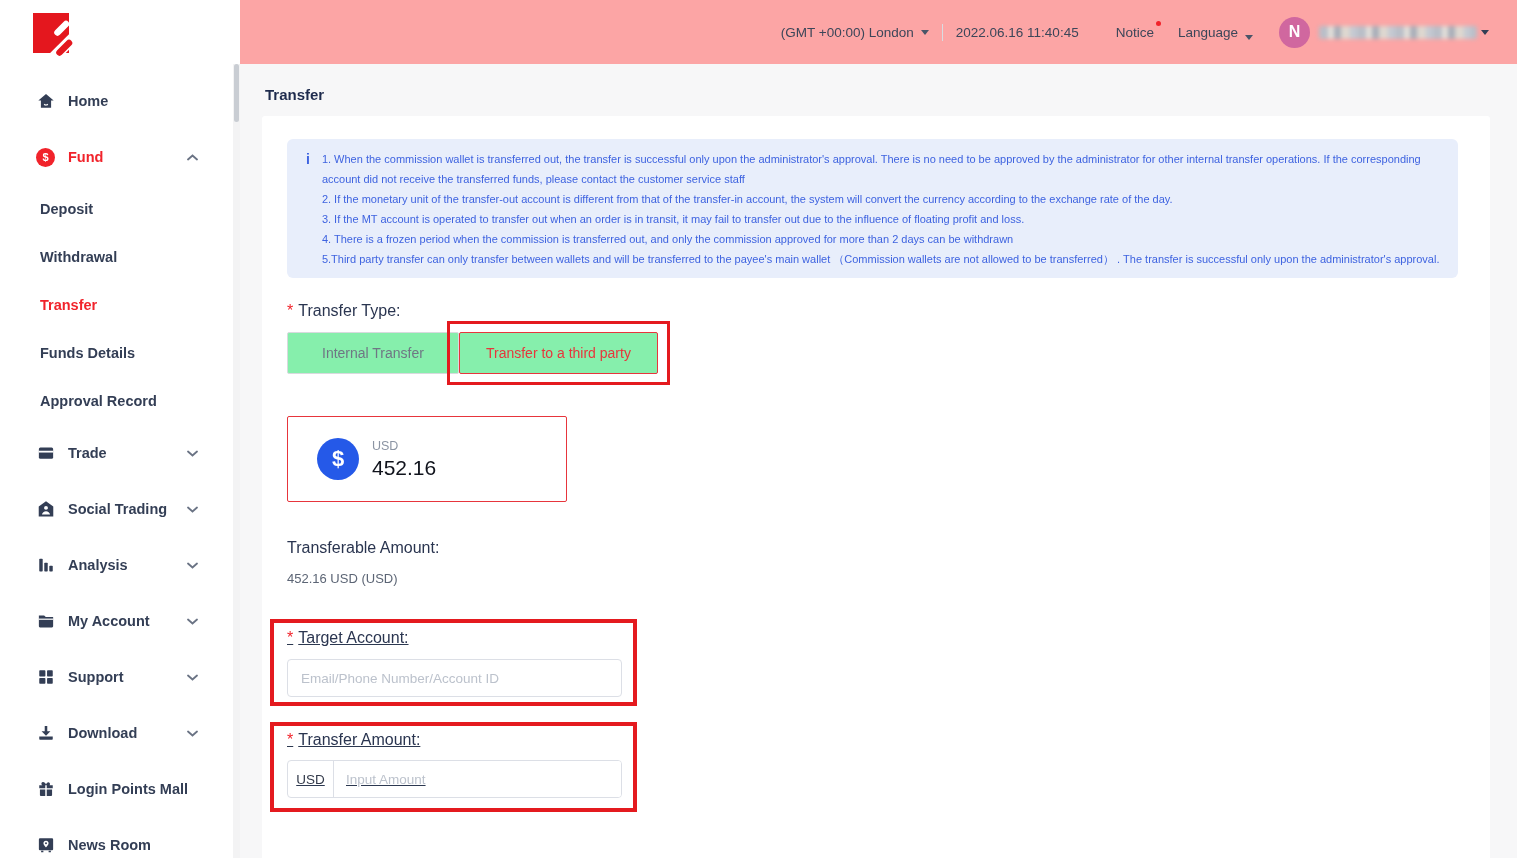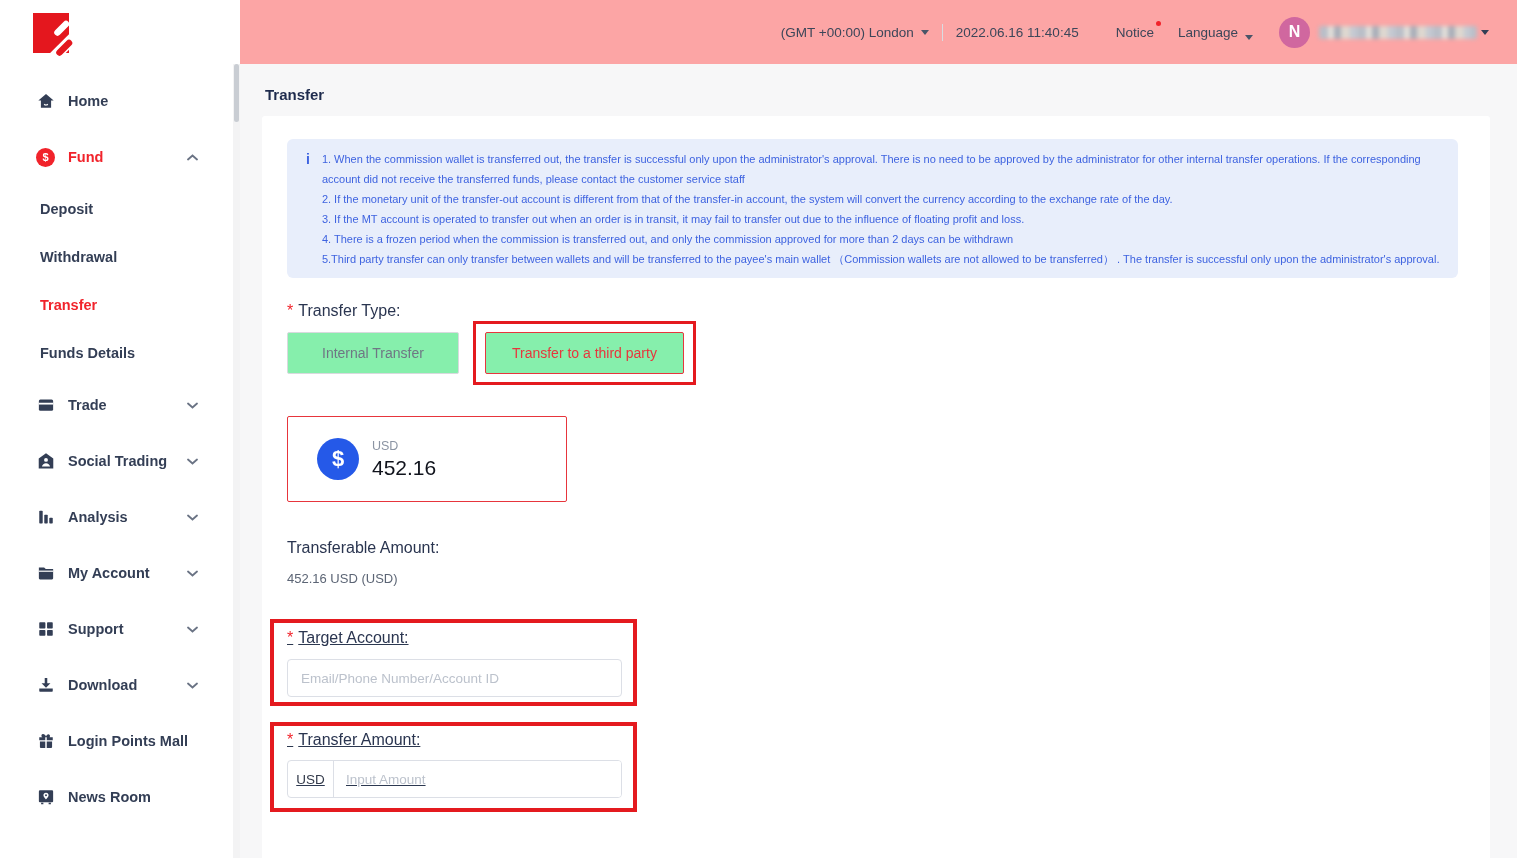--- a/index.html
+++ b/index.html
@@ -45,21 +45,21 @@
   .info-i { color:#3e63e0; font-weight:700; font-size:14px; font-style:normal; line-height:20px; margin:0 12px 0 1px; }
   .info-lines { color:#3e63e0; font-size:11px; line-height:20px; width:1122px; }
 
   .field-label { font-size:16px; color:#2a3550; margin-bottom:12px; }
   .req { color:#f1232b; margin-right:5px; }
 
   .section-type { margin-top:24px; }
   .btn-row { display:flex; align-items:center; }
   .btn { height:42px; background:#86efac; border:1px solid #d8dade; border-radius:2px; font-size:14px; color:#6f7684; padding:0 34px; cursor:pointer; font-family:inherit; }
   .btn.selected { border:1px solid #e7353c; color:#e7353c; padding:0 26px; }
-  .annotated-btn { position:relative; display:inline-block; margin-left:26px; }
+  .annotated-btn { position:relative; display:inline-block; }
   .ann-box { position:absolute; border:3px solid #e41a1f; pointer-events:none; z-index:8; }
   .ann-btn { top:-11px; bottom:-11px; left:-12px; right:-12px; }
 
   .section-base { margin-top:42px; }
   .base-card { width:280px; height:86px; border:1px solid #e7353c; border-radius:2px; background:#fff; display:flex; align-items:center; padding-left:29px; cursor:pointer; }
   .usd-circle { width:42px; height:42px; border-radius:50%; background:#2559e8; color:#fff; font-size:22px; font-weight:700; display:flex; align-items:center; justify-content:center; margin-right:13px; }
   .base-texts .cur { font-size:12.5px; color:#8b94a3; margin-bottom:3px; }
   .base-texts .bal { font-size:21px; color:#10131c; }
 
   .section-transferable { margin-top:37px; }
@@ -123,20 +123,23 @@
           </div>
           <div class="nav-sub-item">
             <span>Withdrawal</span>
           </div>
           <div class="nav-sub-item active">
             <span>Transfer</span>
           </div>
           <div class="nav-sub-item">
             <span>Funds Details</span>
           </div>
+          <div class="nav-sub-item">
+            <span>Approval Record</span>
+          </div>
         </div>
       </div>
 
       <div class="nav-item">
         <span class="nav-icon">
           <svg width="18" height="18" viewBox="0 0 24 24">
               <rect x="2.5" y="4.5" width="19" height="15" rx="2" fill="currentColor"></rect>
               <rect x="2.5" y="9" width="19" height="2.4" fill="#ffffff"></rect>
             </svg>
         </span>

